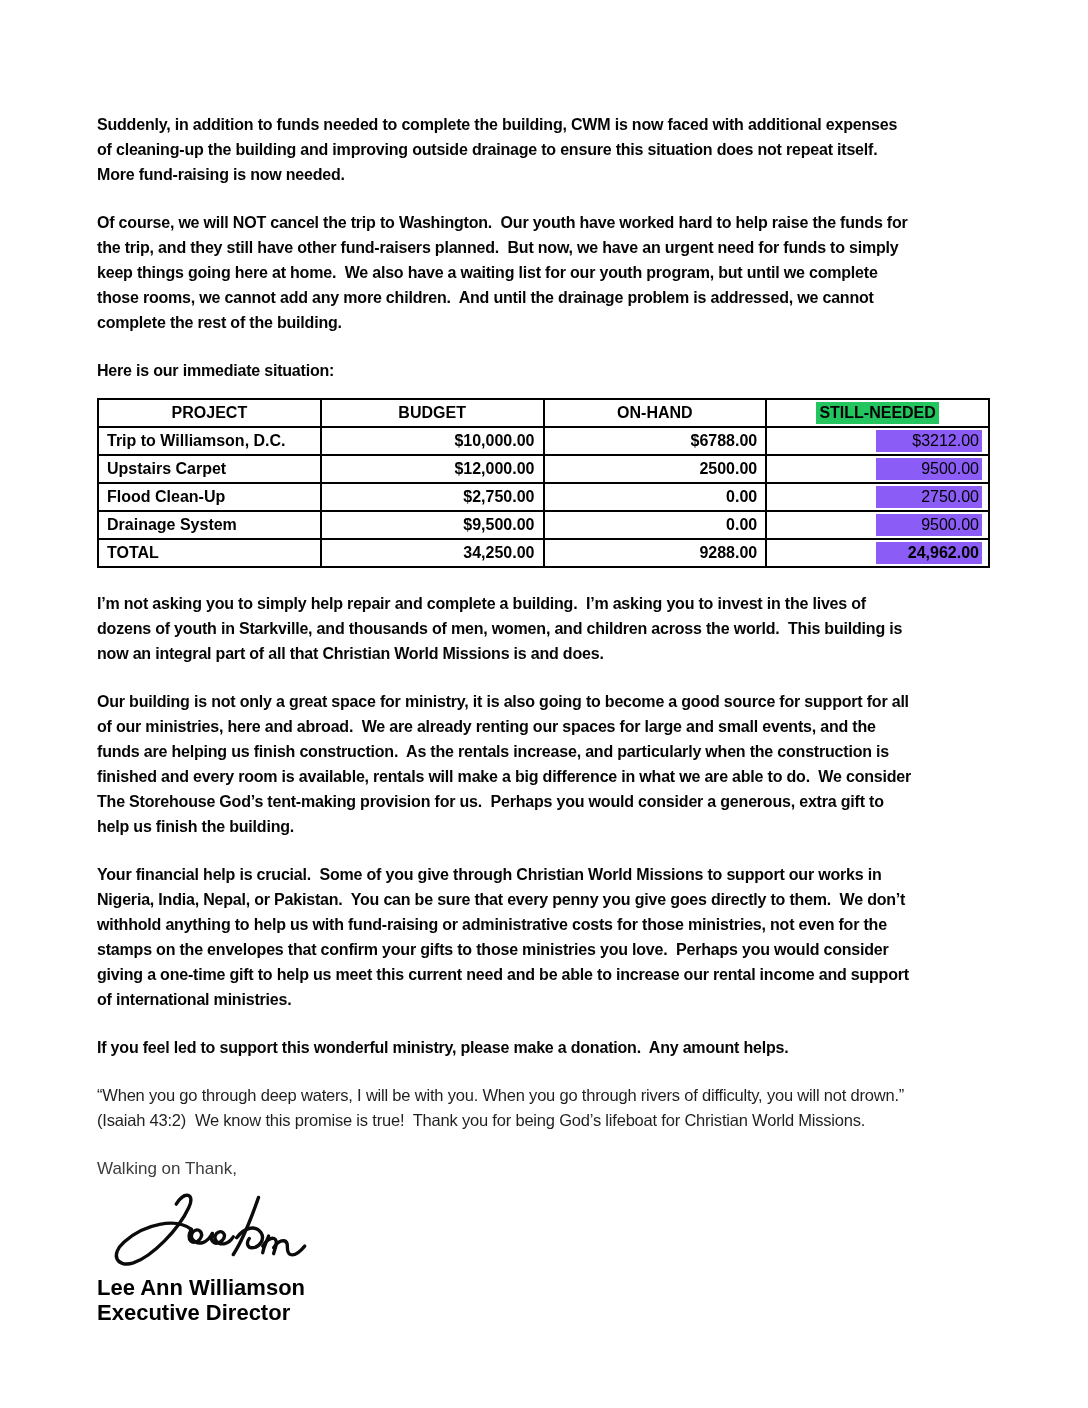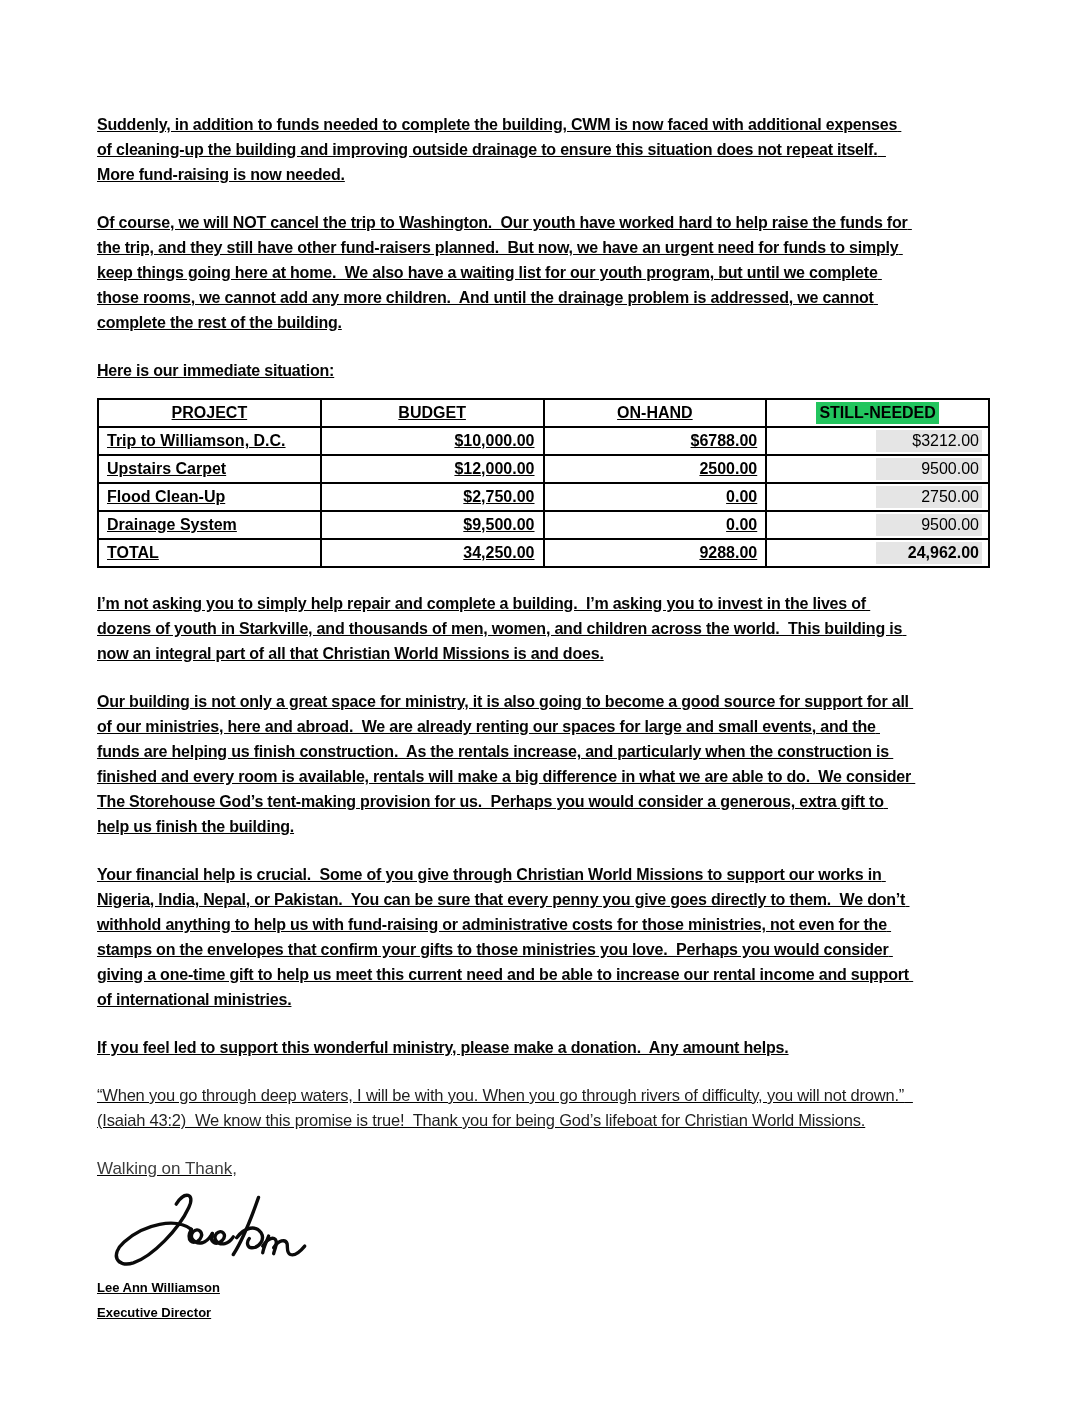--- a/index.html
+++ b/index.html
@@ -7,21 +7,20 @@
     width:1088px;height:1408px;
     font-family:"Liberation Sans",sans-serif;
     color:#000;
     overflow:hidden;
   }
   .page{
     box-sizing:border-box;
     width:1008px;height:1408px;
     padding:112px 97px 8px 97px;
     background:#fff;
-    text-decoration:underline;
   }
   .para{
     font-size:16px;
     font-weight:700;
     line-height:25px;
     letter-spacing:-0.2px;
     margin:0 0 23px 0;
     white-space:pre-wrap;
     color:#050505;
   }
@@ -49,37 +48,37 @@
   .budget-table th{
     font-weight:700;
     text-align:center;
   }
   td.cell-project{text-align:left;font-weight:700;}
   td.cell-num{text-align:right;font-weight:700;}
   td.cell-need{text-align:right;font-weight:400;padding-right:6px;}
   tr.total-row td{font-weight:700;}
   .hl-head{background:#22c55e;padding:0 3px;display:inline-block;}
   .hl{
-    background:#e5e5e5;
+    background:#8b5cf6;
     display:inline-block;
     min-width:100px;
     text-align:right;
     padding:0 3px;
   }
 
   .valediction{
     font-size:17px;
     font-weight:400;
     color:#3d3d3d;
     line-height:25px;
     margin:2px 0 0 0;
   }
   .signature-wrap{margin:6px 0 0 12px;height:88px;}
   .sender-name,.sender-title{
-    font-size:13px;
+    font-size:22px;
     font-weight:700;
     line-height:25px;
     margin:0;
   }
 </style>
 </head>
 <body>
 
 <div class="page">
 

